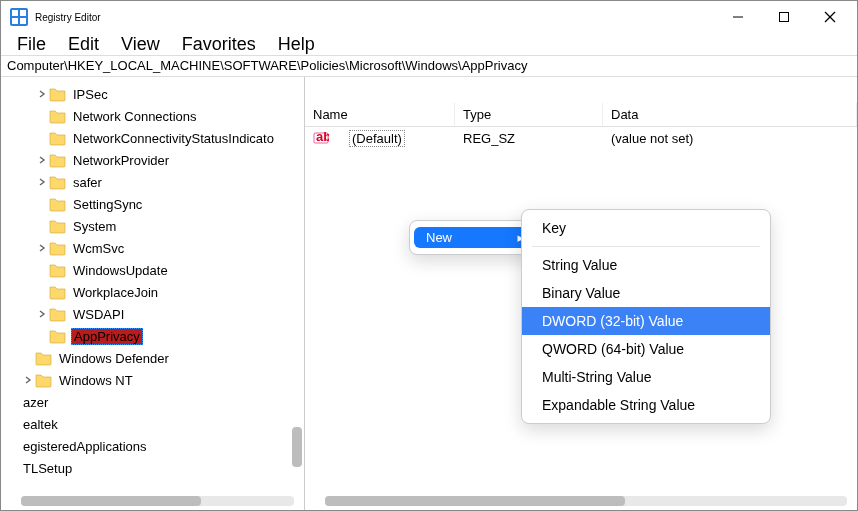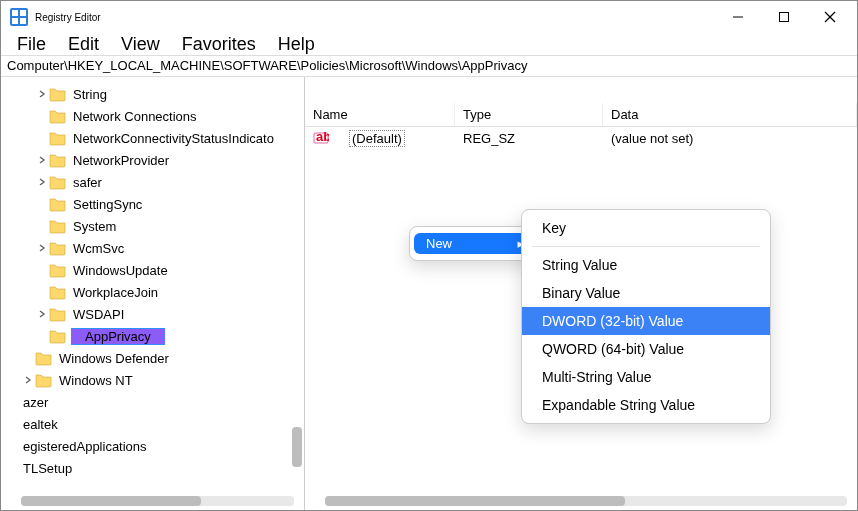--- a/index.html
+++ b/index.html
@@ -20,21 +20,21 @@
   .split { display: flex; height: calc(100% - 32px - 22px - 22px); position: relative; }
   .tree { width: 304px; border-right: 1px solid #ccc; overflow: hidden; position: relative; padding-top: 6px; }
   .list { flex: 1; position: relative; overflow: hidden; margin-top: 26px; }
 
   .tree-row { display: flex; align-items: center; height: 22px; padding-left: 6px; white-space: nowrap; }
   .tree-row .spacer { display: inline-block; width: 14px; }
   .tree-row .chev { width: 14px; display: inline-flex; align-items: center; justify-content: center; color: #666; }
   .tree-row .chev svg { width: 8px; height: 8px; }
   .tree-row .fld { width: 18px; height: 16px; margin-right: 4px; display: inline-flex; align-items: center; }
   .tree-row .label { font-size: 13px; }
-  .tree-row.sel .label-box { background: #8b5cf6; border: 1px dotted #3390ff; padding: 0 13px; }
+  .tree-row.sel .label-box { background: #b91c1c; border: 1px dotted #3390ff; padding: 0 2px; }
   .label-box { padding: 0 2px; }
 
   .list-header { display: flex; height: 24px; border-bottom: 1px solid #e0e0e0; }
   .list-header .col { padding: 4px 8px; font-size: 13px; border-right: 1px solid #eee; }
   .col.name { width: 150px; }
   .col.type { width: 148px; }
   .col.data { flex: 1; }
 
   .list-row { display: flex; height: 22px; align-items: center; }
   .list-row .cell { padding: 2px 8px; font-size: 13px; }
@@ -114,21 +114,21 @@
         <span class="chev">
           <svg viewBox="0 0 8 8">
             <path d="M2 1 L6 4 L2 7" fill="none" stroke="#666" stroke-width="1.4"></path>
           </svg>
         </span>
         <span class="fld">
           <svg viewBox="0 0 18 16" width="18" height="16">
             <path d="M1 3 h5 l2 2 h8 v9 a1 1 0 0 1 -1 1 H2 a1 1 0 0 1 -1 -1 Z" fill="#ffd86b" stroke="#caa43a" stroke-width="0.6"></path>
           </svg>
         </span>
-        <span class="label"><span class="label-box">String</span></span>
+        <span class="label"><span class="label-box">IPSec</span></span>
       </div>
       <div class="tree-row">
         <span class="spacer"></span>
         <span class="spacer"></span>
         <span class="chev"></span>
         <span class="fld">
           <svg viewBox="0 0 18 16" width="18" height="16">
             <path d="M1 3 h5 l2 2 h8 v9 a1 1 0 0 1 -1 1 H2 a1 1 0 0 1 -1 -1 Z" fill="#ffd86b" stroke="#caa43a" stroke-width="0.6"></path>
           </svg>
         </span>
@@ -329,21 +329,21 @@
       <div class="cell data">(value not set)</div>
     </div>
 
     <div class="watermark">
       <svg width="56" height="56" viewBox="0 0 56 56" style="vertical-align:-14px">
           <circle cx="28" cy="28" r="20" fill="none" stroke="#f9b233" stroke-width="10"></circle>
           <circle cx="36" cy="30" r="6" fill="#ef4f5e"></circle>
         </svg><span class="ick">ick</span><span class="tips">tips</span>
     </div>
 
-    <div class="ctxmenu" style="left:104px; top:123px; width:132px;">
+    <div class="ctxmenu" style="left:104px; top:117px; width:132px;">
       <div class="item head">
         <span>New</span>
         <span class="arrow">▸</span>
       </div>
     </div>
 
     <div class="ctxmenu" id="submenu" style="left:216px; top:106px; width:250px;">
 
     <div class="item">Key</div>
         <div class="sep"></div>

